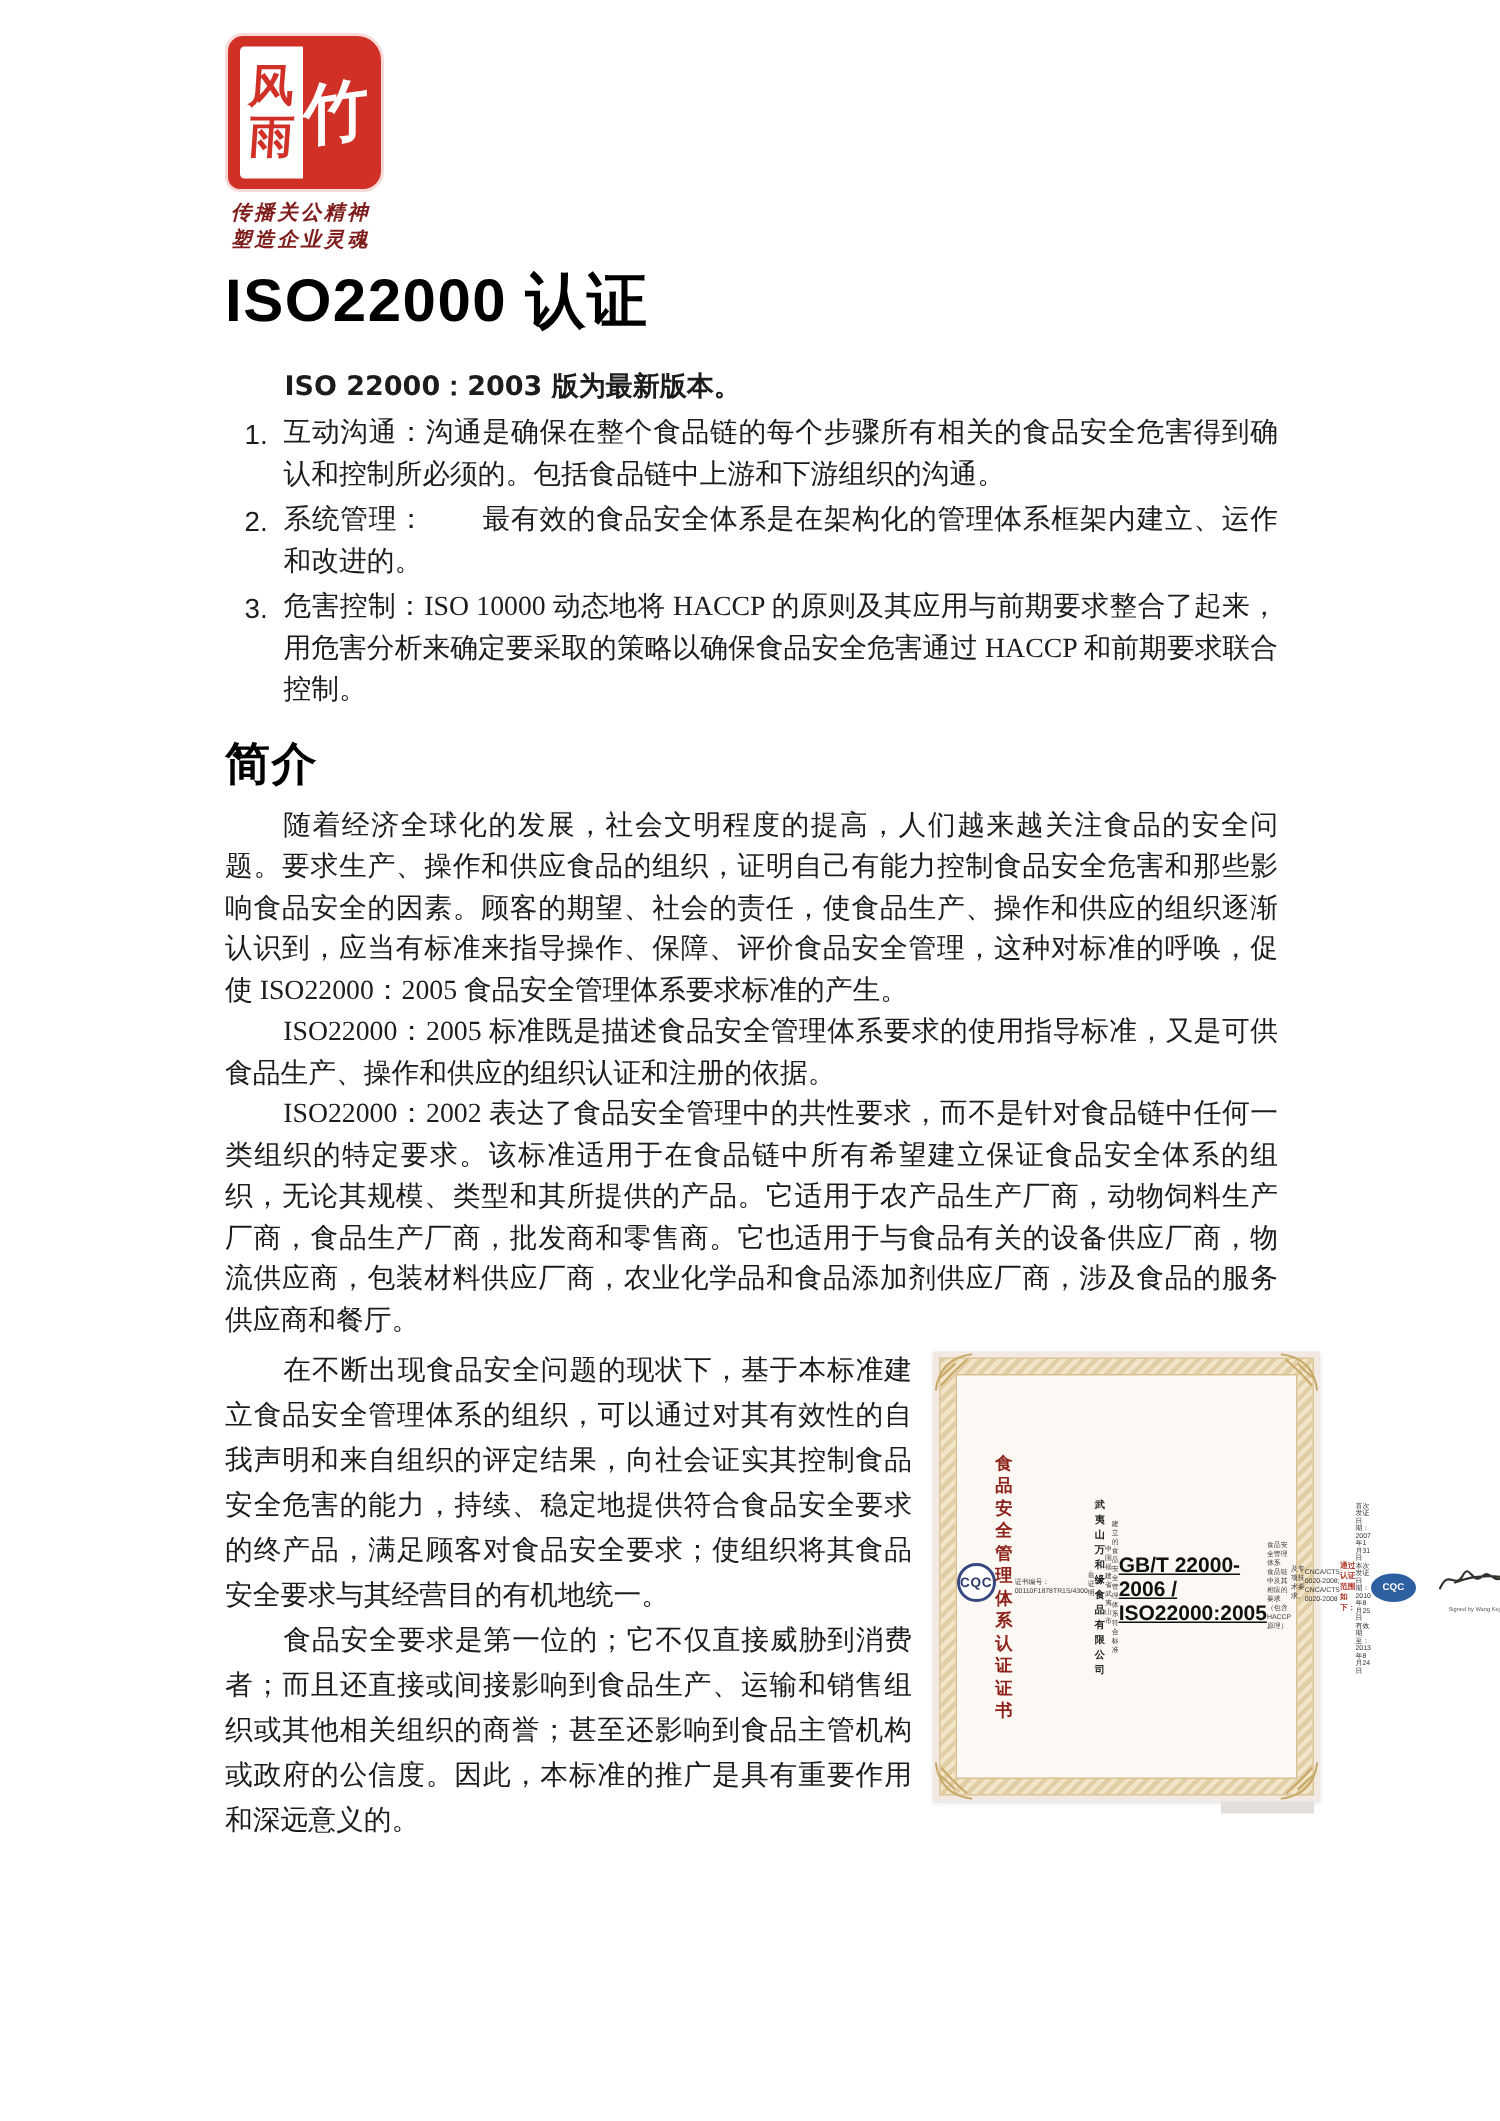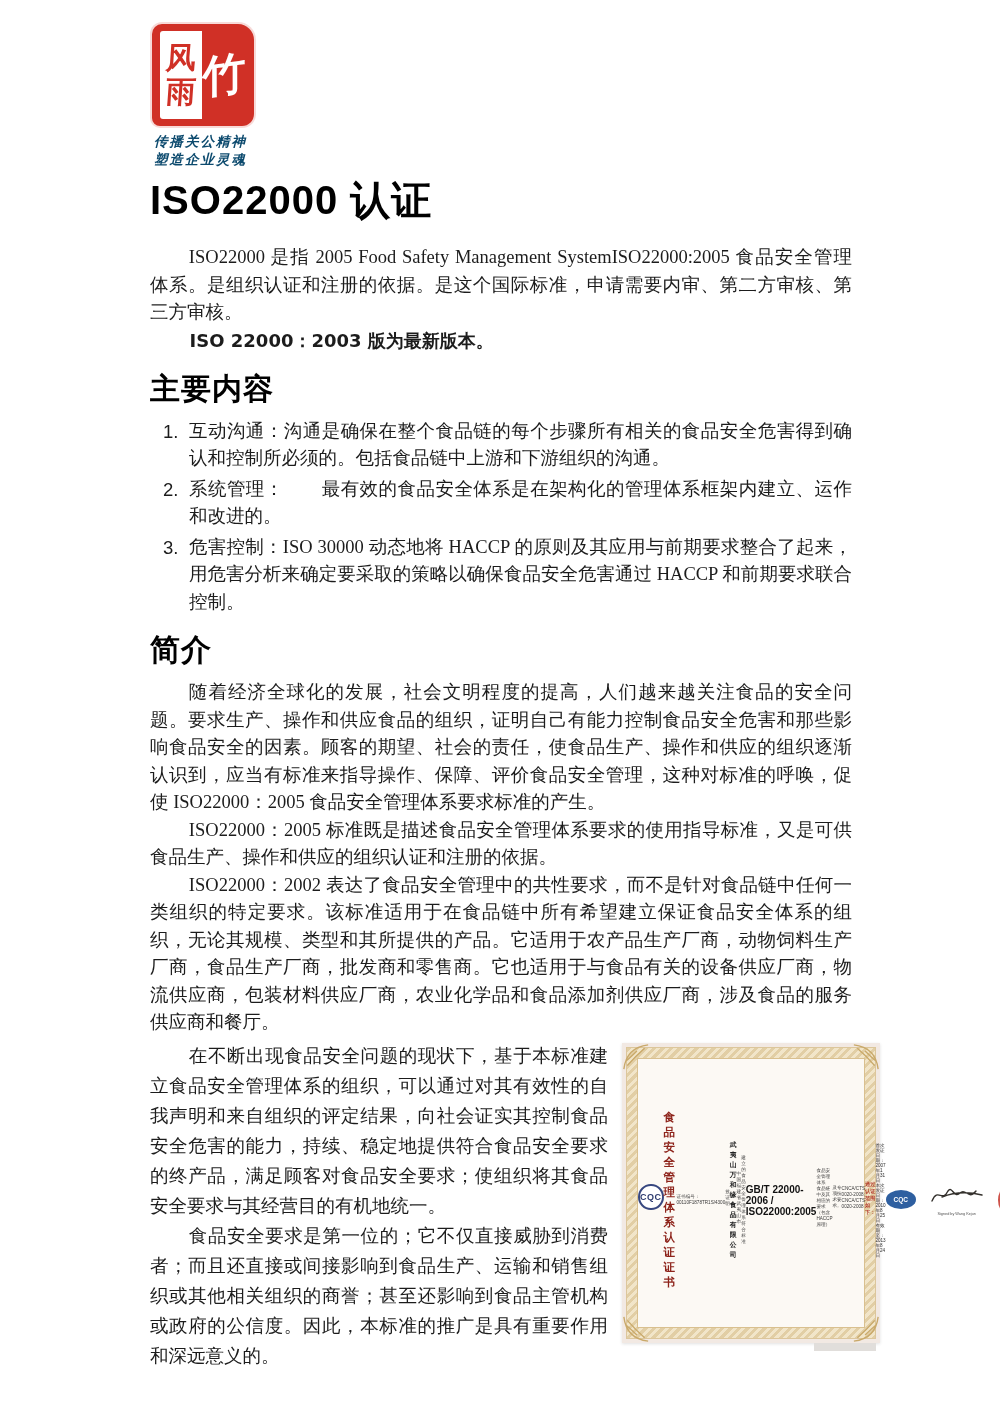--- a/index.html
+++ b/index.html
@@ -27,21 +27,21 @@
     font-family:"DejaVu Sans",sans-serif; transform:skewX(-4deg);
   }
   .seal-right { flex:1; display:flex; align-items:center; justify-content:center; }
   .seal-right span {
     color:#ffffff; font-size:44px; font-weight:bold;
     font-family:"DejaVu Sans",sans-serif; transform:rotate(-8deg) skewX(-8deg);
   }
   .tagline {
     margin-top:7px; margin-left:2px;
     font-size:13.5px; font-weight:bold; font-style:italic;
-    letter-spacing:2px; line-height:18px; color:#0c4a6e;
+    letter-spacing:2px; line-height:18px; color:#7f1d1d;
   }
 
   
   .doc-title {
     text-align:left; margin:4px 0 16px;
     font-family:"Liberation Sans","DejaVu Sans",sans-serif;
     font-size:40px; font-weight:600; letter-spacing:1px; color:#000;
   }
   .para {
     margin:0; font-size:18.5px; line-height:27.5px;
@@ -99,21 +99,21 @@
       linear-gradient(#fff,#fff) ,
       #fff;
   }
   .cert-title { margin-top:6px; font-size:11.5px; font-weight:bold; color:#8d231a; letter-spacing:1.5px; }
   .cert-line  { font-size:4.6px; color:#3a3a3a; line-height:6px; }
   .cert-no    { margin-top:6px; }
   .attest     { margin-top:2px; }
   .company    { margin-top:6px; font-size:6.8px; font-weight:bold; color:#222; }
   .comp-addr  { margin-top:3px; }
   .conform    { margin-top:6px; }
-  .standard   { margin-top:8px; font-size:10px; font-weight:bold; color:#111; }
+  .standard   { margin-top:8px; font-size:14px; font-weight:bold; color:#111;text-decoration:underline; }
   .scope-note { margin-top:3px; }
   .cnca       { margin-top:3px; }
   .scope-title{ margin-top:4px; font-size:5.2px; font-weight:bold; color:#b23a2a; }
   .blur-bar   { background:#c7c3bd; opacity:.75; border-radius:1px; }
   .blur-bar.red { background:#cf9287; }
   .dates      { margin-top:7px; font-size:4.6px; color:#2f2f2f; }
   .foot-note  { margin-top:4px; width:170px; height:3px; }
   .logo-row   { margin-top:6px; display:flex; align-items:center; gap:12px; }
   .iqnet-oval {
     width:30px; height:19px; background:#2e5fa0; border-radius:50%;
@@ -153,36 +153,34 @@
       </div>
     </div>
     <div class="tagline">
       <div>传播关公精神</div>
       <div>塑造企业灵魂</div>
     </div>
   </div>
 
   <h1 class="doc-title">ISO22000 认证</h1>
 
-  <p class="para">ISO22000 是指 2005 Food Safety Management SystemISO22000:2005 食品安全管理体系。是组织认证和注册的依据。是这个国际标准，申请需要内审、第二方审核、第三方审核。</p>
   <p class="version-note">ISO 22000：2003 版为最新版本。</p>
 
-  <h2 class="sec-heading">主要内容</h2>
   <div class="olist">
     <div class="oitem">
       <span class="num">1.</span>
       <span class="txt">互动沟通：沟通是确保在整个食品链的每个步骤所有相关的食品安全危害得到确认和控制所必须的。包括食品链中上游和下游组织的沟通。</span>
     </div>
     <div class="oitem">
       <span class="num">2.</span>
       <span class="txt">系统管理：　　最有效的食品安全体系是在架构化的管理体系框架内建立、运作和改进的。</span>
     </div>
     <div class="oitem">
       <span class="num">3.</span>
-      <span class="txt">危害控制：ISO 30000 动态地将 HACCP 的原则及其应用与前期要求整合了起来，用危害分析来确定要采取的策略以确保食品安全危害通过 HACCP 和前期要求联合控制。</span>
+      <span class="txt">危害控制：ISO 10000 动态地将 HACCP 的原则及其应用与前期要求整合了起来，用危害分析来确定要采取的策略以确保食品安全危害通过 HACCP 和前期要求联合控制。</span>
     </div>
   </div>
 
   <h2 class="sec-heading">简介</h2>
   <p class="para">随着经济全球化的发展，社会文明程度的提高，人们越来越关注食品的安全问题。要求生产、操作和供应食品的组织，证明自己有能力控制食品安全危害和那些影响食品安全的因素。顾客的期望、社会的责任，使食品生产、操作和供应的组织逐渐认识到，应当有标准来指导操作、保障、评价食品安全管理，这种对标准的呼唤，促使 ISO22000：2005 食品安全管理体系要求标准的产生。</p>
   <p class="para">ISO22000：2005 标准既是描述食品安全管理体系要求的使用指导标准，又是可供食品生产、操作和供应的组织认证和注册的依据。</p>
   <p class="para">ISO22000：2002 表达了食品安全管理中的共性要求，而不是针对食品链中任何一类组织的特定要求。该标准适用于在食品链中所有希望建立保证食品安全体系的组织，无论其规模、类型和其所提供的产品。它适用于农产品生产厂商，动物饲料生产厂商，食品生产厂商，批发商和零售商。它也适用于与食品有关的设备供应厂商，物流供应商，包装材料供应厂商，农业化学品和食品添加剂供应厂商，涉及食品的服务供应商和餐厅。</p>
 
   <div class="sig-cols">
     <div class="sig-text">

